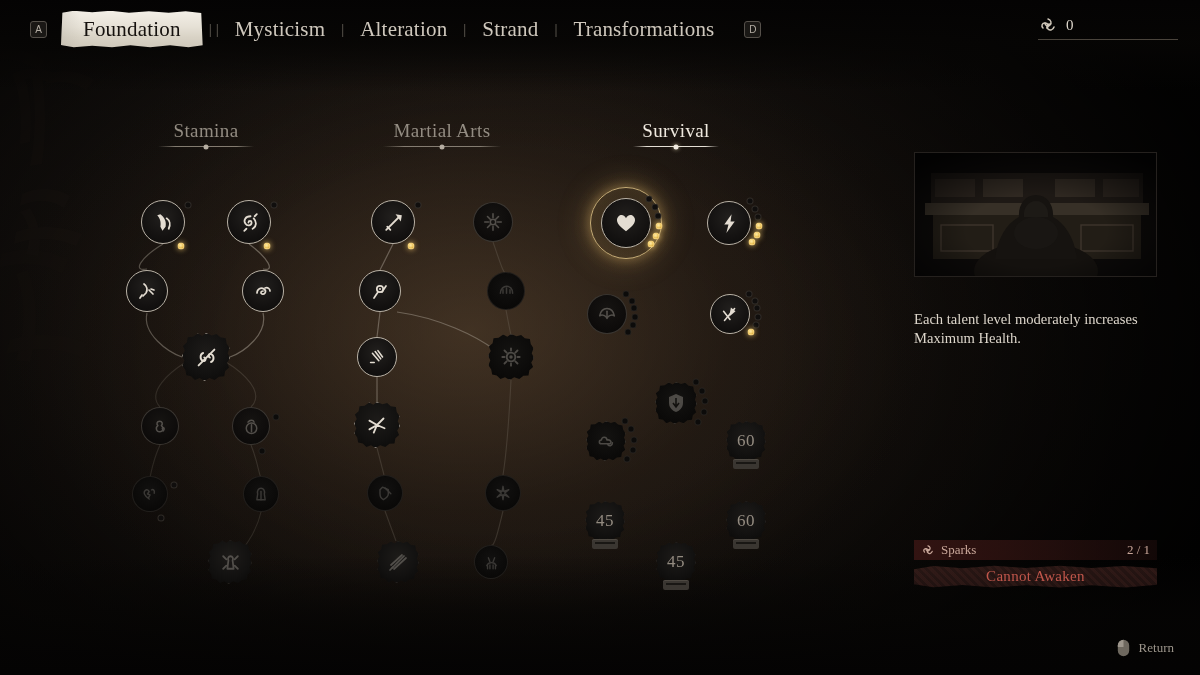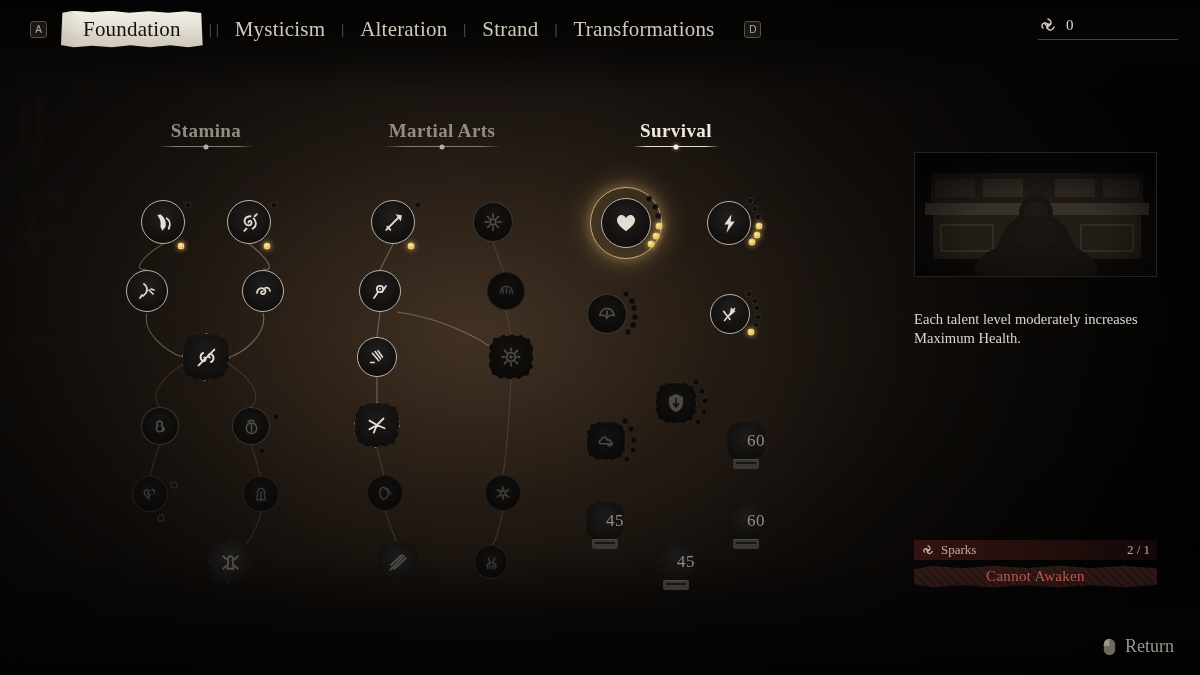--- a/index.html
+++ b/index.html
@@ -105,21 +105,20 @@
   .col-head {
     position: absolute;
     text-align: center;
     z-index: 20;
   }
   .col-head .ctitle {
     font-size: 19px;
     letter-spacing: 0.4px;
     color: #8d8madd;
     white-space: nowrap;
-    font-weight: bold;
   }
   .col-head.dim .ctitle { color: #938c82; }
   .col-head.act .ctitle { color: #efe9df; }
   .col-rule {
     position: relative;
     height: 1px;
     margin-top: 4px;
     background: linear-gradient(90deg, rgba(140,132,120,0) 0%, rgba(150,142,130,0.85) 18%, rgba(150,142,130,0.85) 82%, rgba(140,132,120,0) 100%);
   }
   .col-head.act .col-rule {
@@ -169,21 +168,21 @@
       1% 68%, 5% 57%, 0% 47%, 6% 37%, 2% 27%, 10% 20%, 12% 9%, 23% 8%, 33% 1%, 42% 6%
     );
   }
   .node.dim .flower { border-color: rgba(120,112,102,0.38); background: radial-gradient(circle at 50% 40%, #141311 0%, #0c0b0a 62%, #070605 100%); }
   .node.faint .flower { border-color: rgba(96,89,80,0.24); }
   .node.dim .flower svg, .node.faint .flower svg { opacity: 0.28; }
 
   
   .lockbadge {
     position: relative;
-    display: flex; align-items: center; justify-content: flex-end;
+    display: flex; align-items: center; justify-content: center;
     color: #8d8madd;
     font-size: 17px;
   }
   .lock-num { color: #938b80; font-size: 17px; letter-spacing: 0.5px; }
   .lock-foot {
     position: absolute; left: 50%; bottom: -8px;
     transform: translateX(-50%);
     width: 26px; height: 10px;
     background: #3a3631;
     border-radius: 2px;
@@ -286,21 +285,21 @@
       0% 18%, 8% 4%, 20% 14%, 33% 3%, 46% 13%, 60% 3%, 73% 13%, 86% 4%, 100% 14%,
       100% 86%, 87% 98%, 73% 88%, 60% 98%, 46% 88%, 33% 98%, 20% 87%, 8% 97%, 0% 84%
     );
   }
 
   .return-row {
     position: absolute; right: 26px; bottom: 18px;
     display: flex; align-items: center; gap: 9px;
     z-index: 40;
   }
-  .return-row .rlbl { color: #9c958b; font-size: 18px; }
+  .return-row .rlbl { color: #9c958b; font-size: 13px; }
 </style>
 </head>
 <body>
 
 <div id="root">
 
   <div class="calli" style="left:-14px; top:18px;">
     <svg width="130" height="250" viewBox="0 0 130 250">
       <g fill="#201a15" opacity="0.95">
         <path d="M2 30 C22 26 44 34 58 42 L54 52 C38 44 18 38 0 42 Z"></path>

